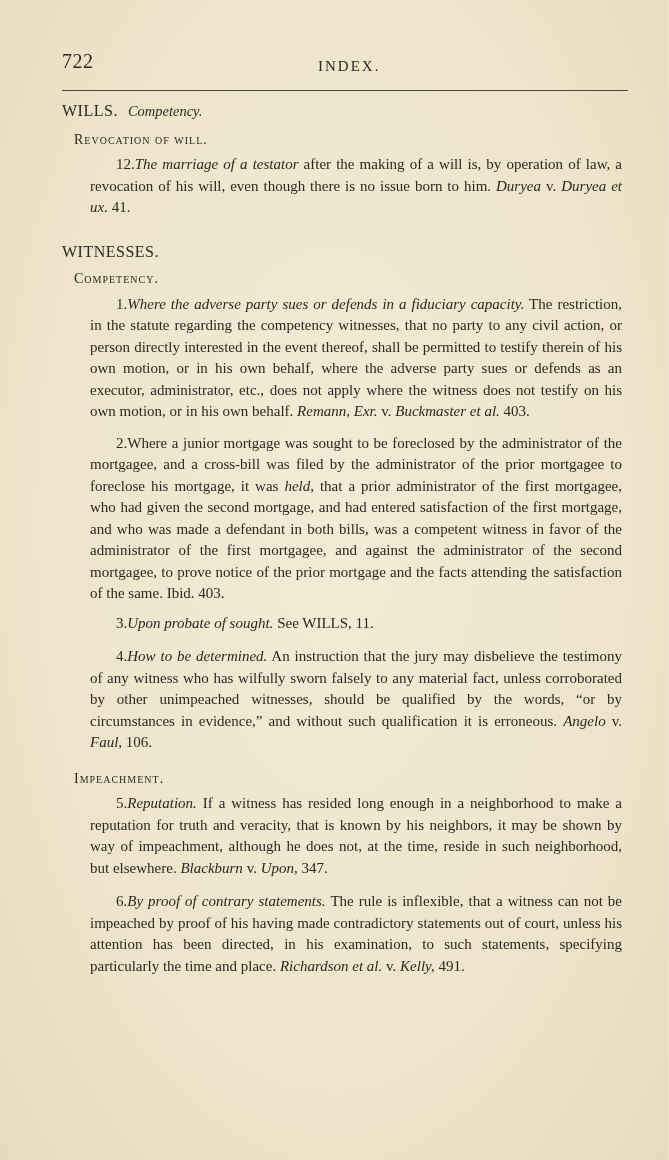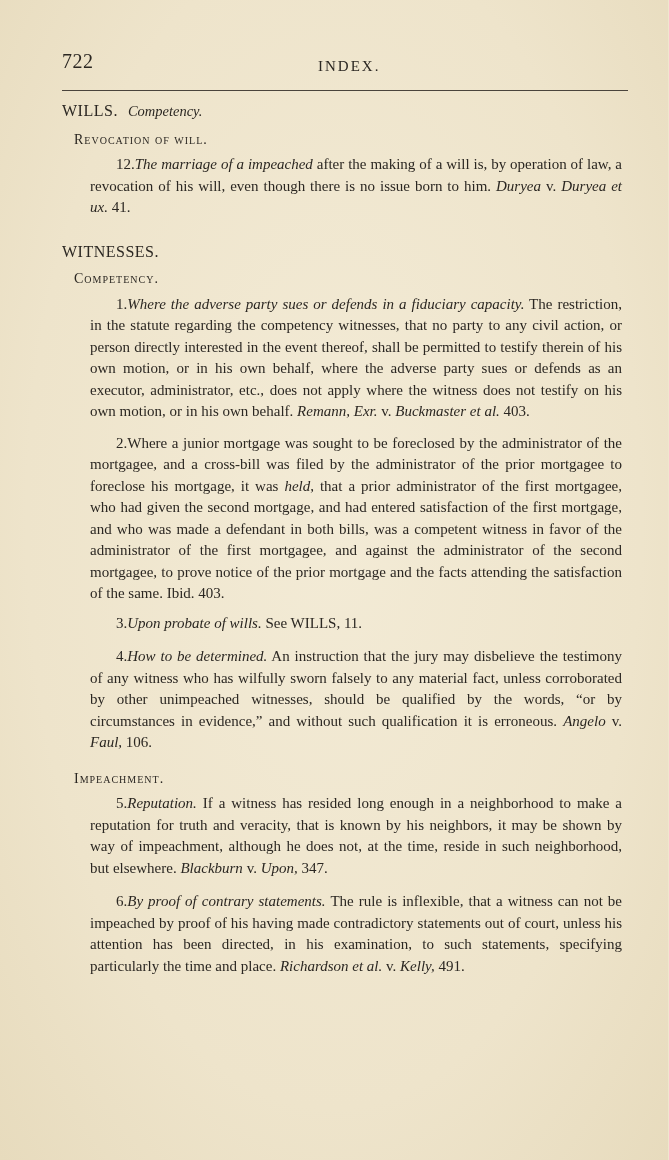--- a/index.html
+++ b/index.html
@@ -35,35 +35,35 @@
     <span class="page-num">722</span>
     <span class="running-head">INDEX.</span>
   </div>
   <div class="rule"></div>
 
   <div class="content">
 
     <div class="heading"><span>WILLS.</span><span class="cont">Competency.</span></div>
     <div class="subheading">Revocation of will.</div>
     <p class="entry" style="margin-bottom:0">
-      <span class="num">12.</span><i>The marriage of a impeached</i><span> after the making of a will is, by operation of law, a revocation of his will, even though there is no issue born to him. </span><i>Duryea</i><span> v. </span><i>Duryea et ux.</i><span> 41.</span>
+      <span class="num">12.</span><i>The marriage of a testator</i><span> after the making of a will is, by operation of law, a revocation of his will, even though there is no issue born to him. </span><i>Duryea</i><span> v. </span><i>Duryea et ux.</i><span> 41.</span>
     </p>
 
     <div class="gap-big"></div>
 
     <div class="heading">WITNESSES.</div>
     <div class="subheading">Competency.</div>
     <p class="entry" style="margin-bottom:0">
       <span class="num">1.</span><i>Where the adverse party sues or defends in a fiduciary capacity.</i><span> The restriction, in the statute regarding the competency witnesses, that no party to any civil action, or person directly interested in the event thereof, shall be permitted to testify therein of his own motion, or in his own behalf, where the adverse party sues or defends as an executor, administrator, etc., does not apply where the witness does not testify on his own motion, or in his own behalf. </span><i>Remann, Exr.</i><span> v. </span><i>Buckmaster et al.</i><span> 403.</span>
     </p>
     <p class="entry" style="margin-top:10px;margin-bottom:0">
       <span class="num">2.</span><span>Where a junior mortgage was sought to be foreclosed by the administrator of the mortgagee, and a cross-bill was filed by the administrator of the prior mortgagee to foreclose his mortgage, it was </span><i>held</i><span>, that a prior administrator of the first mortgagee, who had given the second mortgage, and had entered satisfaction of the first mortgage, and who was made a defendant in both bills, was a competent witness in favor of the administrator of the first mortgagee, and against the administrator of the second mortgagee, to prove notice of the prior mortgage and the facts attending the satisfaction of the same. Ibid. 403.</span>
     </p>
     <p class="entry" style="margin-top:8px;margin-bottom:0">
-      <span class="num">3.</span><i>Upon probate of wills.</i><span> See WILLS, 11.</span>
+      <span class="num">3.</span><i>Upon probate of sought.</i><span> See WILLS, 11.</span>
     </p>
 
     <div class="gap-sm"></div>
     <p class="entry" style="margin-bottom:0">
       <span class="num">4.</span><i>How to be determined.</i><span> An instruction that the jury may disbelieve the testimony of any witness who has wilfully sworn falsely to any material fact, unless corroborated by other unimpeached witnesses, should be qualified by the words, “or by circumstances in evidence,” and without such qualification it is erroneous. </span><i>Angelo</i><span> v. </span><i>Faul,</i><span> 106.</span>
     </p>
 
     <div class="gap-sm"></div>
     <div class="subheading">Impeachment.</div>
     <p class="entry" style="margin-bottom:0">

